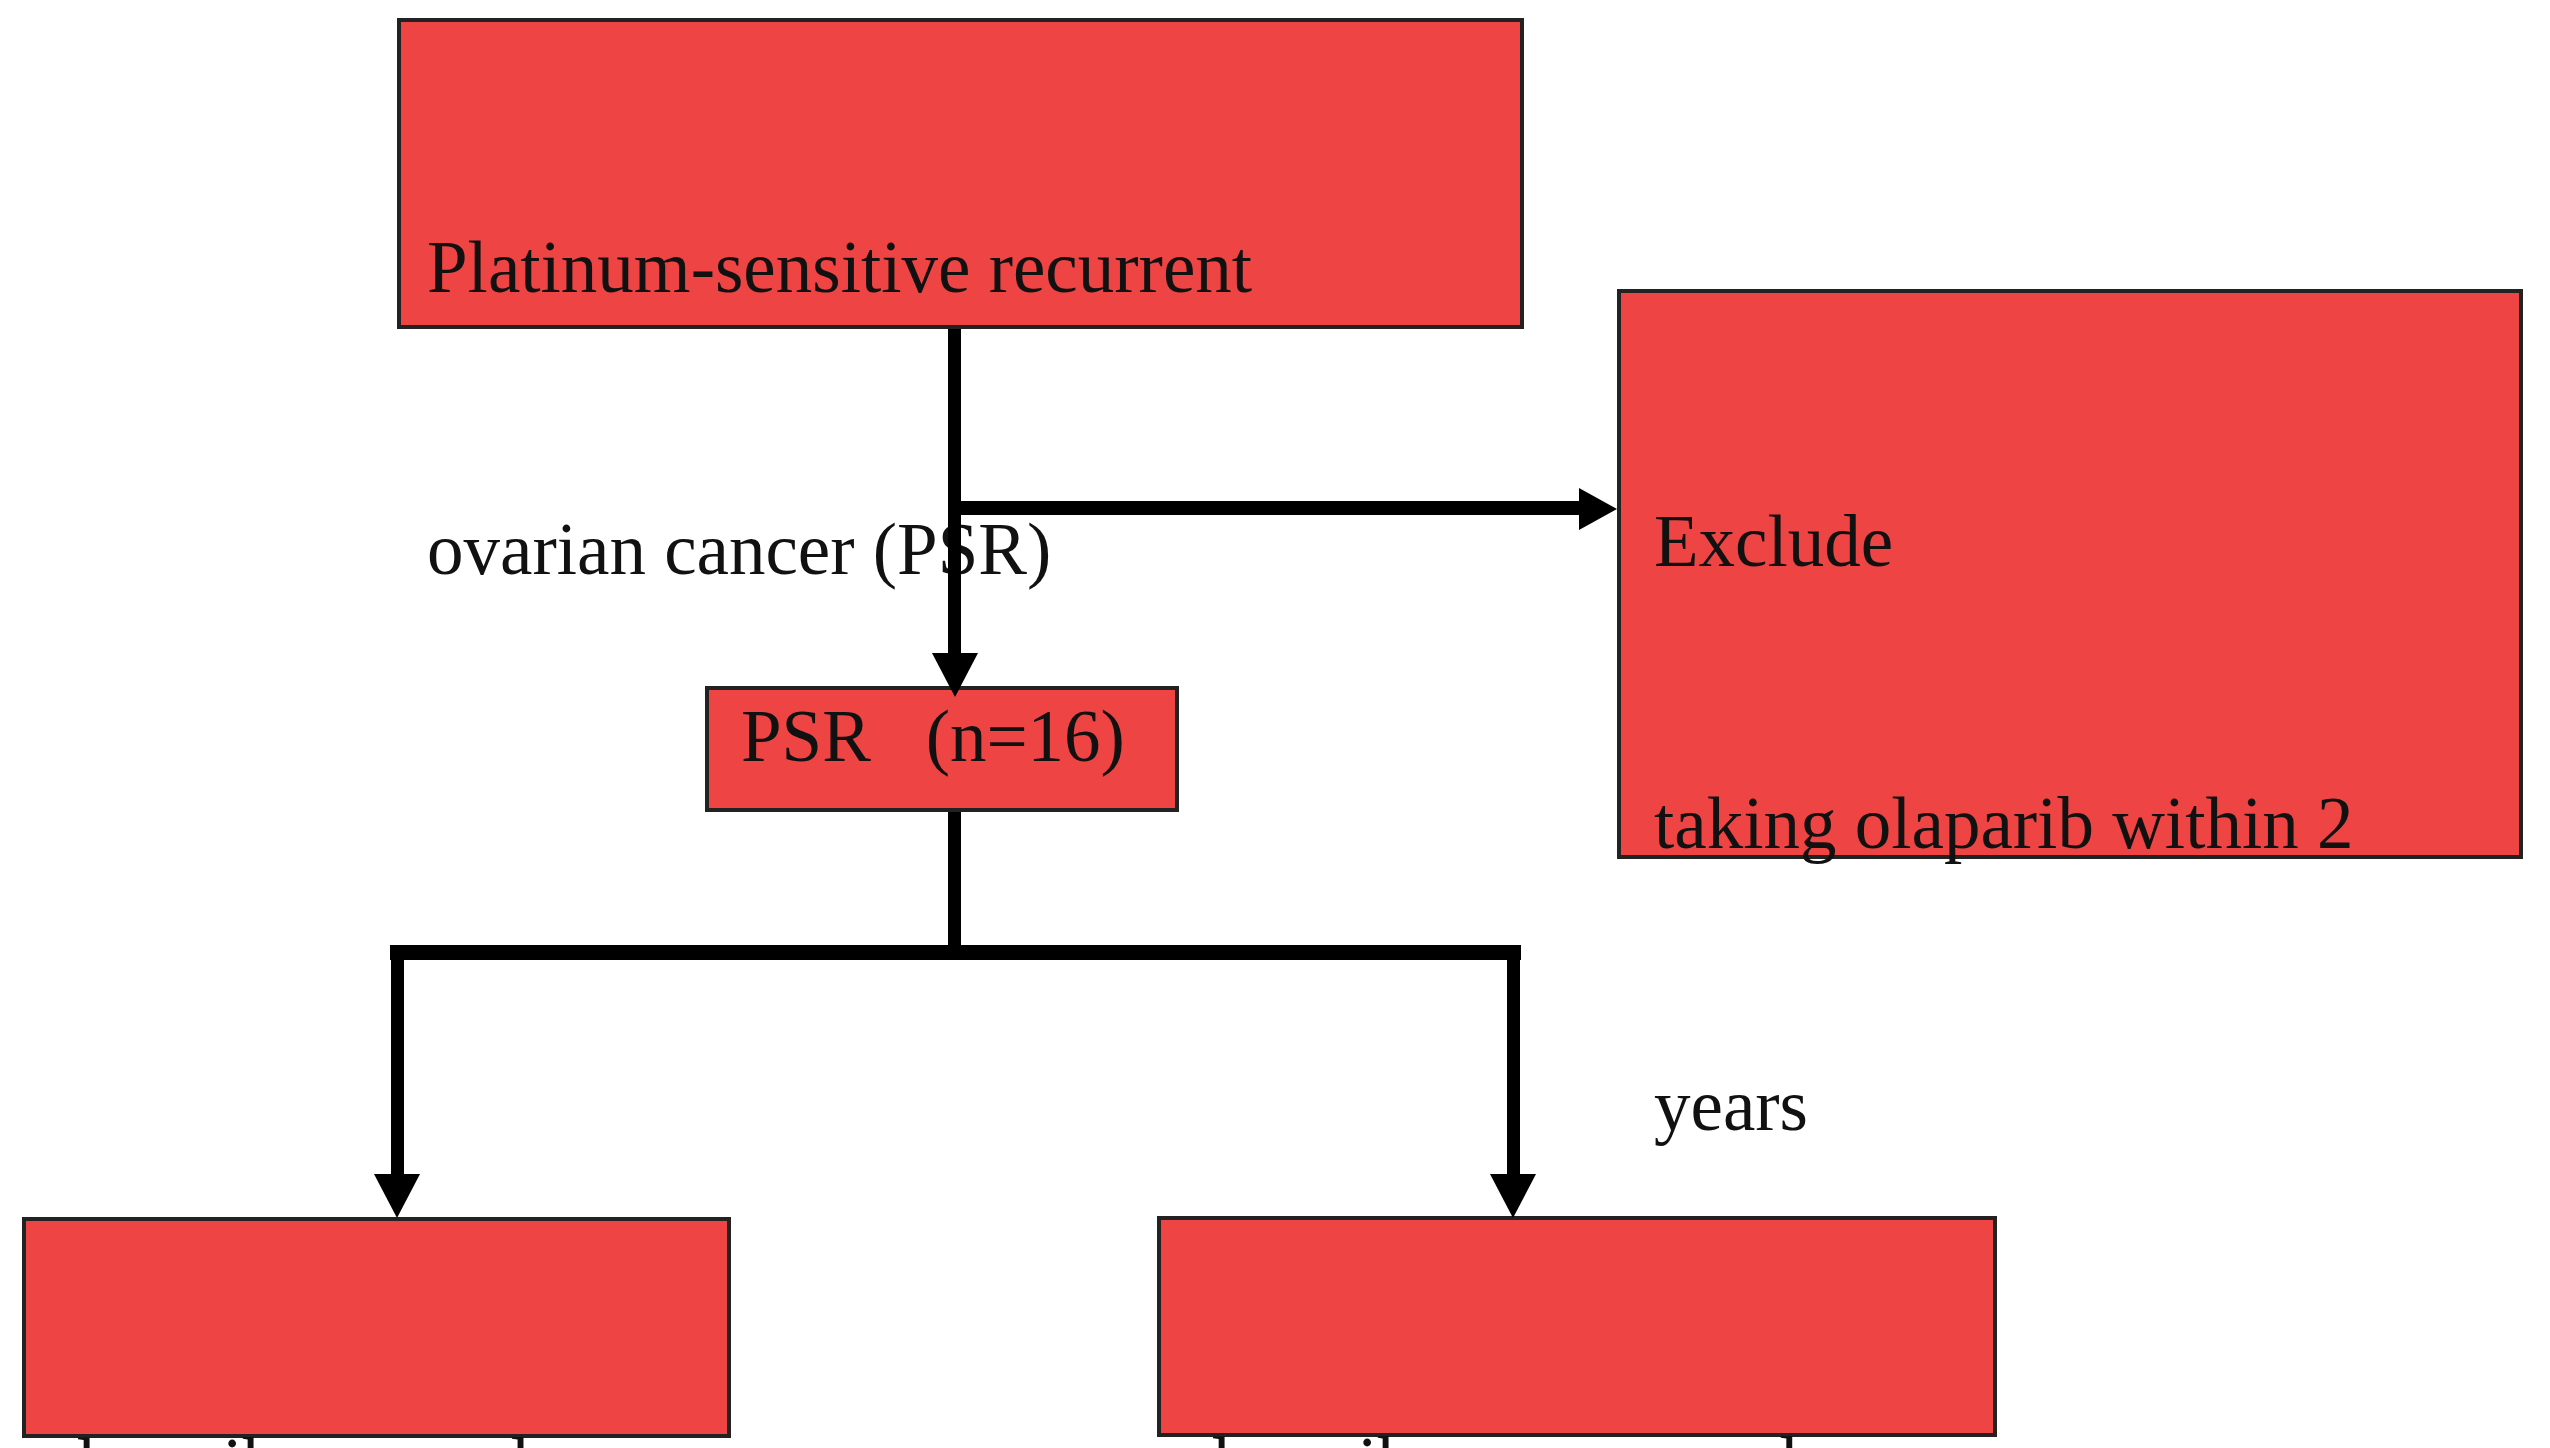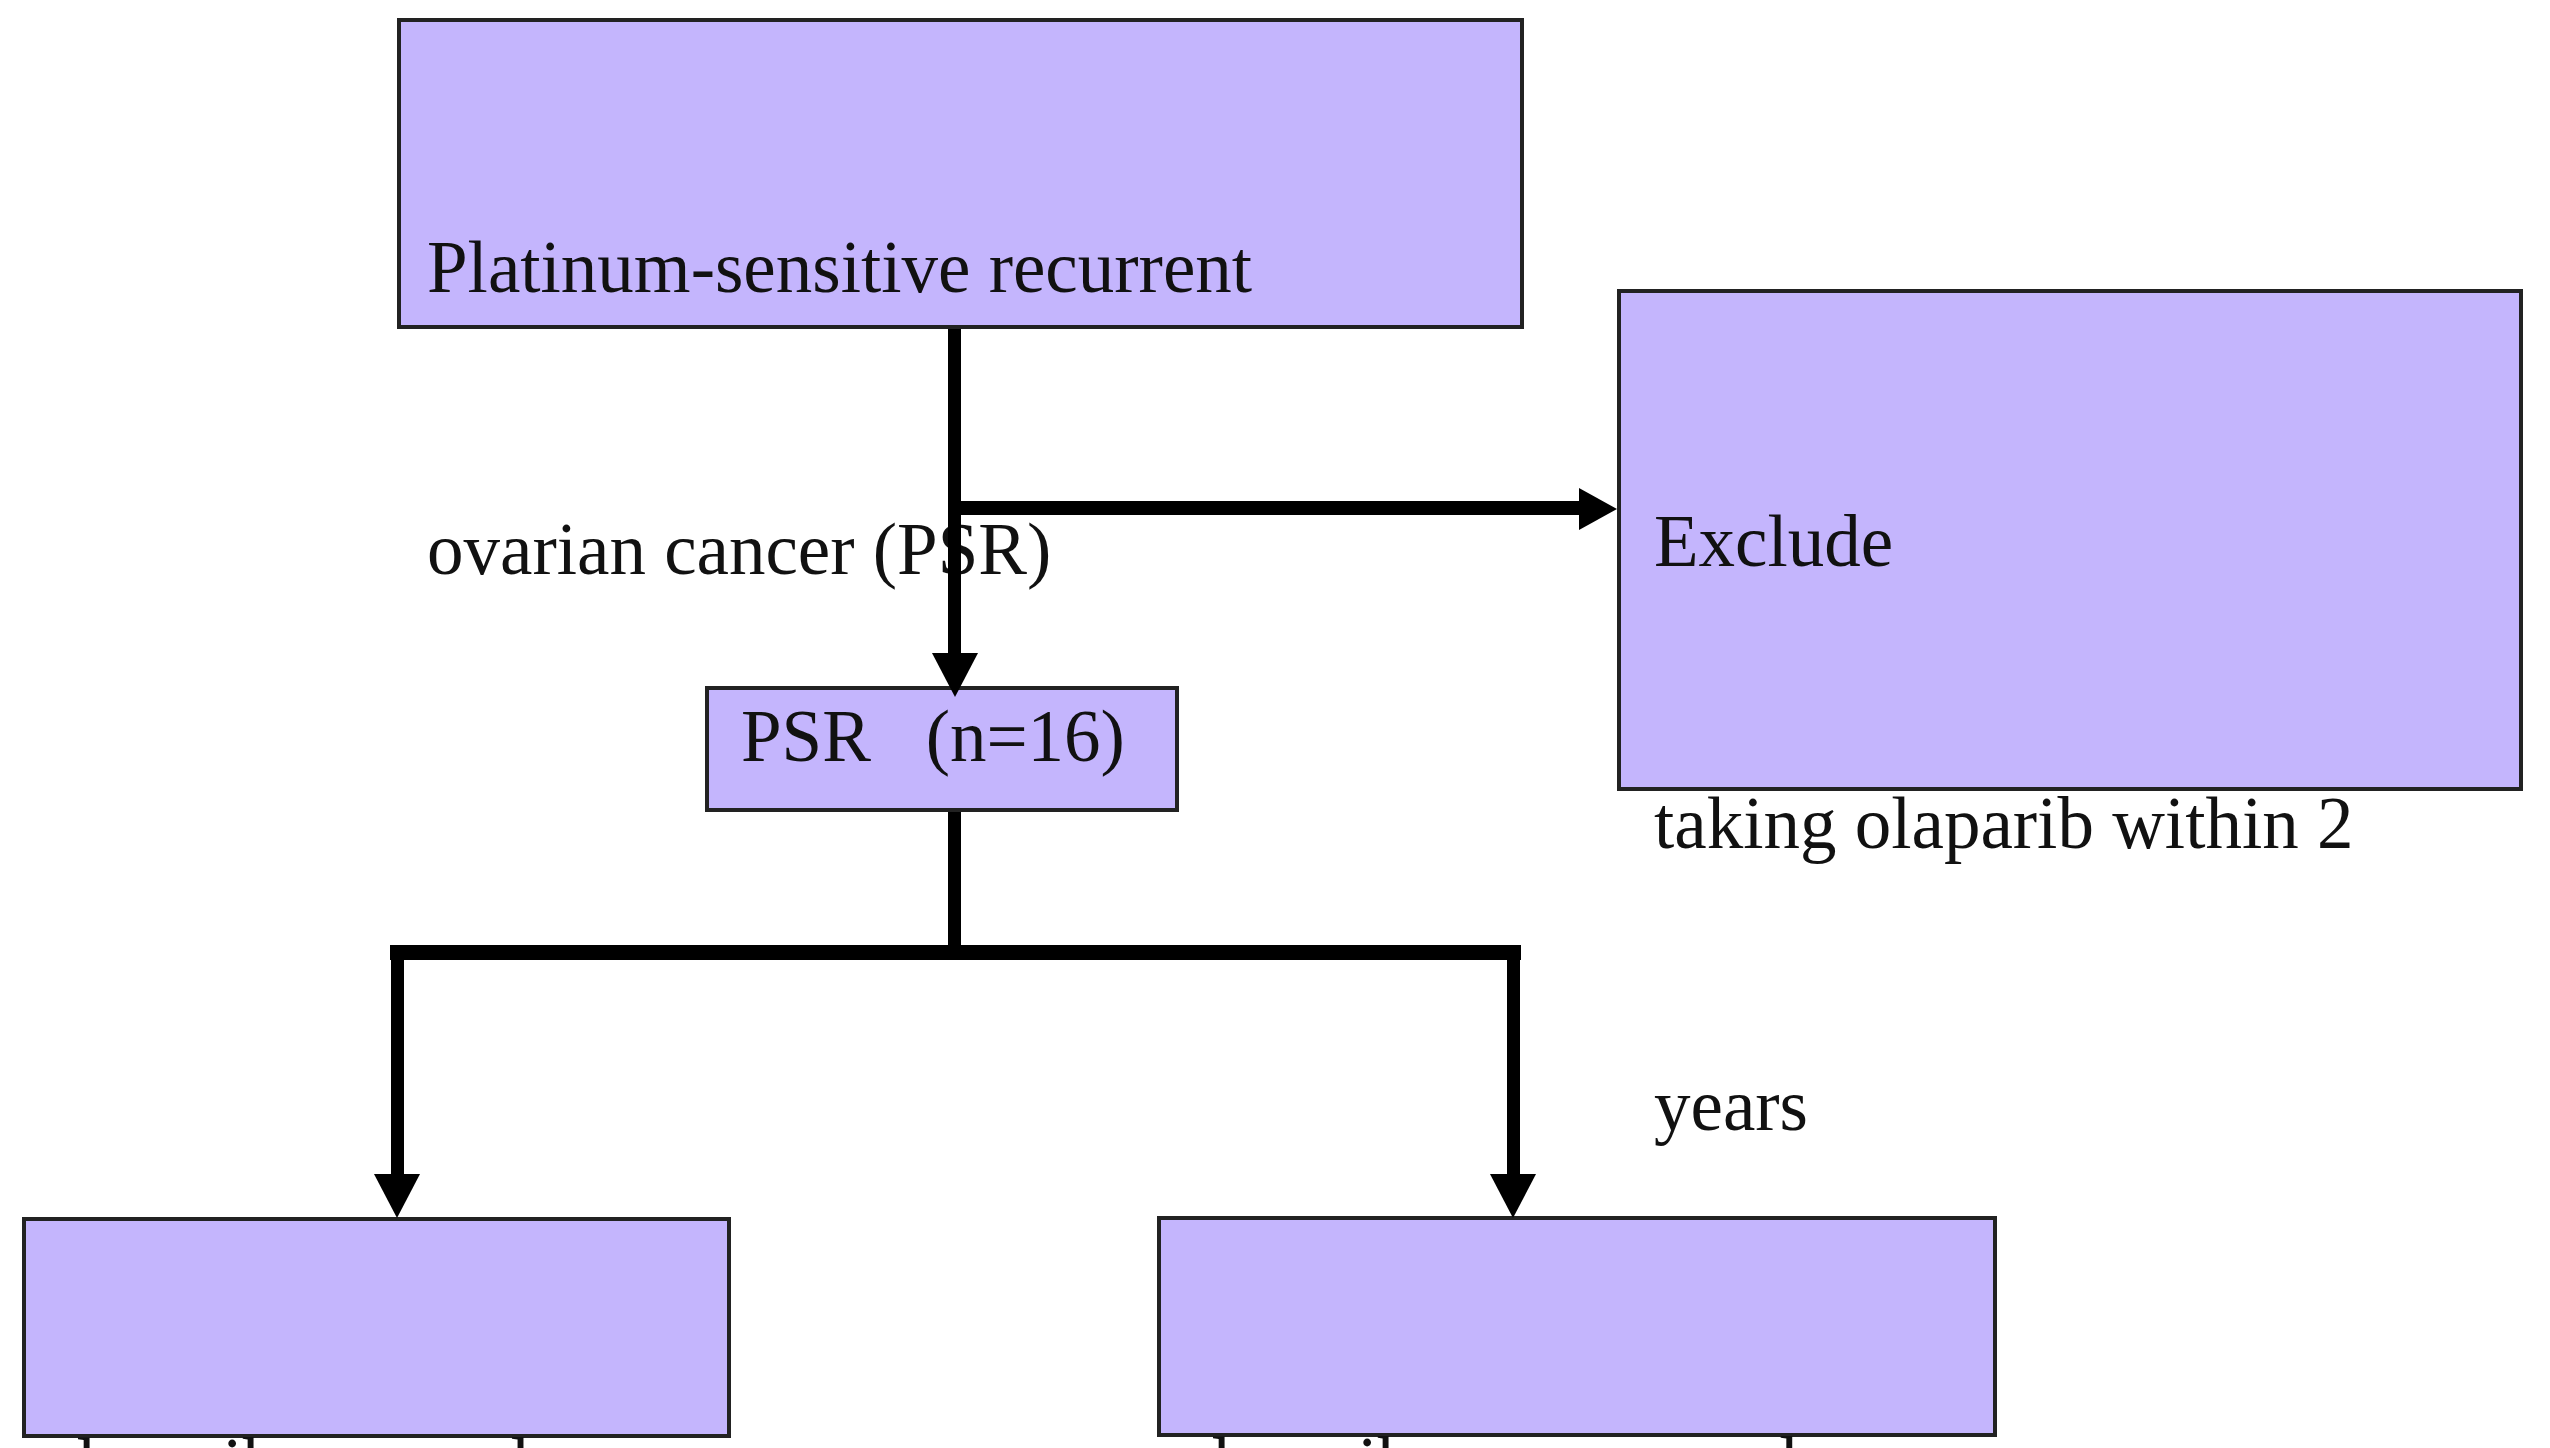--- a/index.html
+++ b/index.html
@@ -8,32 +8,32 @@
     position: relative;
     width: 2550px;
     height: 1449px;
     background: #ffffff;
     overflow: hidden;
     font-family: "Liberation Serif", "DejaVu Serif", serif;
   }
   .node {
     position: absolute;
     box-sizing: border-box;
-    background: #c4b5fd;
+    background: #ef4444;
     border: 4px solid #222222;
     color: #111111;
     font-size: 73px;
     line-height: 94px;
     white-space: pre-wrap;
   }
   .line { display: block; white-space: pre-wrap; }
 
   
   #node-initial      { left: 397px;  top: 18px;   width: 1127px; height: 311px; padding: 11px 20px 0 26px; }
-  #node-exclude      { left: 1617px; top: 289px;  width: 906px;  height: 502px; padding: 14px 16px 0 33px; }
+  #node-exclude      { left: 1617px; top: 289px;  width: 906px;  height: 570px; padding: 14px 16px 0 33px; }
   #node-psr16        { left: 705px;  top: 686px;  width: 474px;  height: 126px; padding: 0 0 0 32px;
                        display: flex; align-items: flex-start; }
   #node-responder    { left: 22px;   top: 1217px; width: 709px;  height: 221px; padding: 9px 14px 0 14px; }
   #node-nonresponder { left: 1157px; top: 1216px; width: 840px;  height: 221px; padding: 9px 14px 0 14px; }
 
   
   .shaft { position: absolute; background: #000000; }
   #shaft-initial-down { left: 948px;  top: 329px; width: 13px;   height: 328px; }
   #shaft-exclude      { left: 948px;  top: 501px; width: 633px;  height: 14px;  }
   #shaft-psr-down     { left: 948px;  top: 812px; width: 13px;   height: 147px; }

